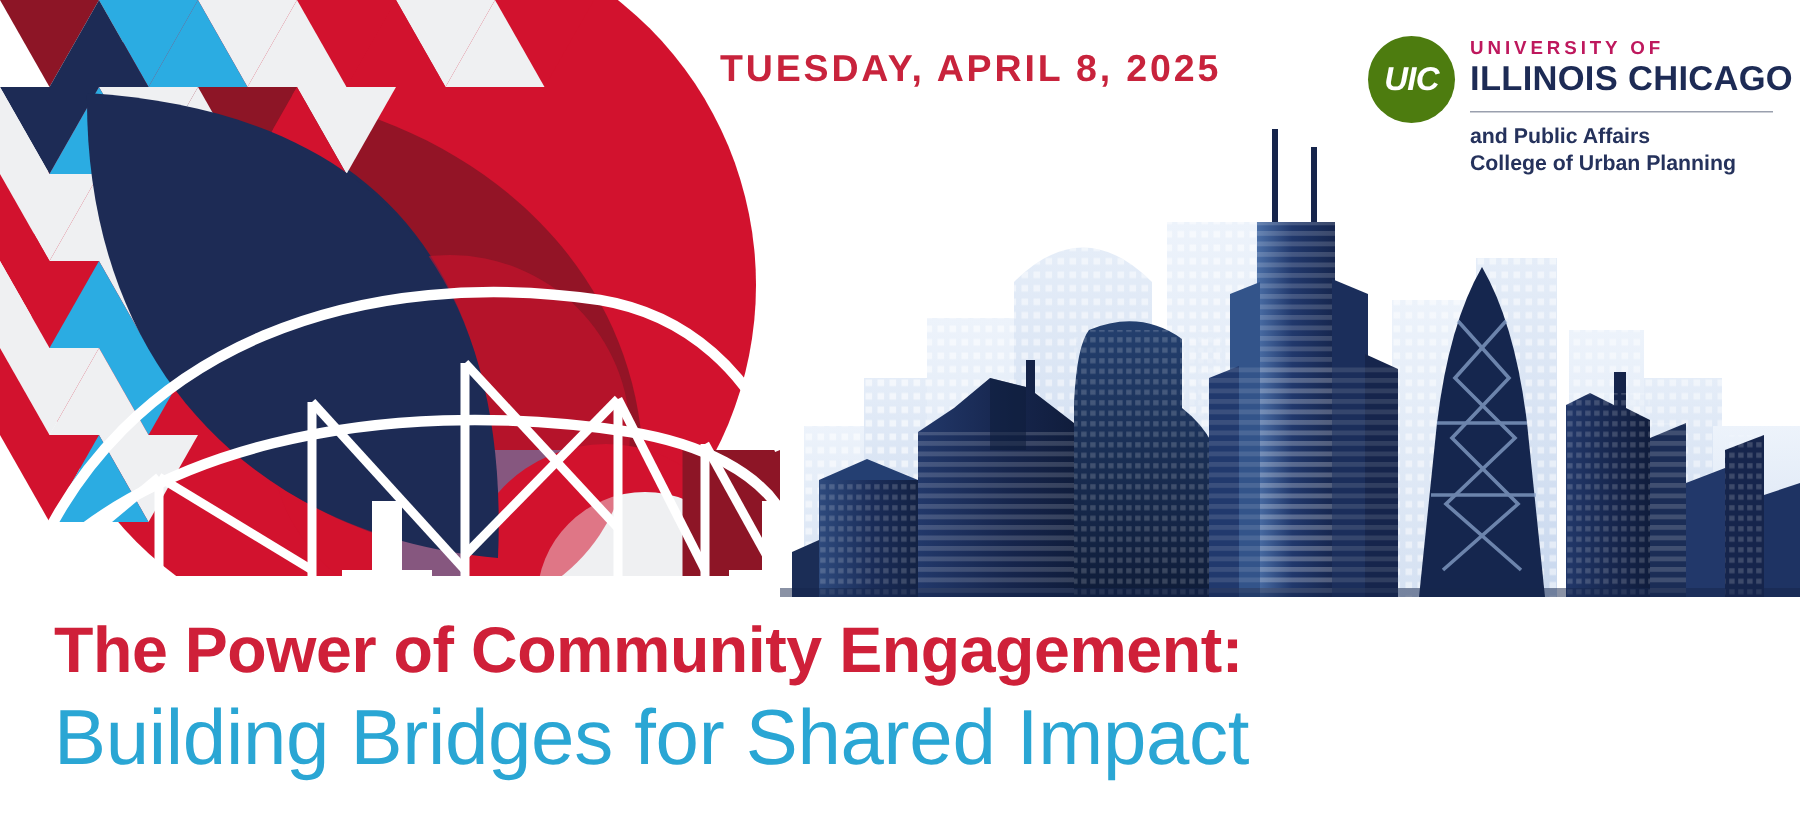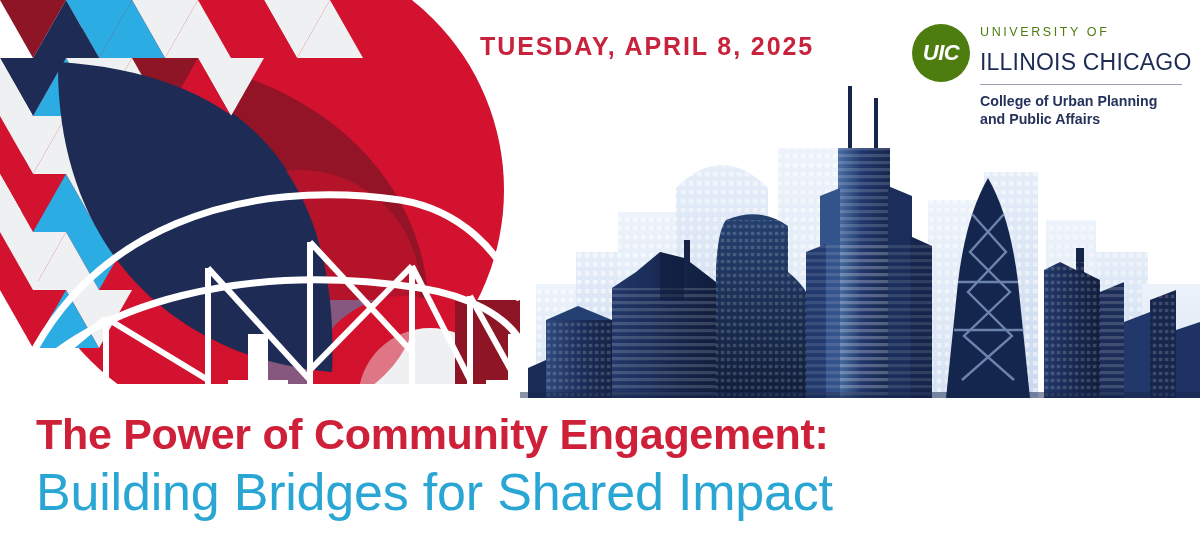--- a/index.html
+++ b/index.html
@@ -27,26 +27,26 @@
     background:#4d7c0f;
   }
   .uic-mark span{
     position:absolute;left:0;top:0;width:58px;height:58px;
     display:flex;align-items:center;justify-content:center;
     color:#ffffff;font-size:22px;font-weight:bold;letter-spacing:-0.5px;
     font-style:italic;
   }
   .logo-words{position:absolute;left:68px;top:2px;width:202px;}
   .line-university{
-    font-size:12.5px;font-weight:normal;letter-spacing:2.6px;color:#4d7c0f;
+    font-size:12.5px;font-weight:bold;letter-spacing:2.6px;color:#be185d;
     line-height:1.1;
   }
   .line-illinois{
-    font-size:23px;font-weight:normal;letter-spacing:0.2px;color:#1d2b55;
-    line-height:1.12;margin-top:10px;white-space:nowrap;
+    font-size:23px;font-weight:bold;letter-spacing:0.2px;color:#1d2b55;
+    line-height:1.12;margin-top:0;white-space:nowrap;
   }
   .logo-rule{height:1px;background:#9aa0ae;margin-top:8px;width:202px;}
   .line-college{
     font-size:14.2px;font-weight:bold;color:#25325c;line-height:1.28;margin-top:7px;
   }
 
   
   .headline{position:absolute;left:36px;top:412px;width:1140px;}
   .title-main{
     font-size:43px;font-weight:bold;color:#cf2039;letter-spacing:-0.3px;
@@ -307,22 +307,22 @@
 
   <div class="logo-lockup">
     <div class="uic-mark">
       <span>UIC</span>
     </div>
     <div class="logo-words">
       <div class="line-university">UNIVERSITY OF</div>
       <div class="line-illinois">ILLINOIS CHICAGO</div>
       <div class="logo-rule"></div>
       <div class="line-college">
+        <div>and Public Affairs</div>
         <div>College of Urban Planning</div>
-        <div>and Public Affairs</div>
       </div>
     </div>
   </div>
 
   <div class="headline">
     <div class="title-main">The Power of Community Engagement:</div>
     <div class="title-sub">Building Bridges for Shared Impact</div>
   </div>
 
 </div>

